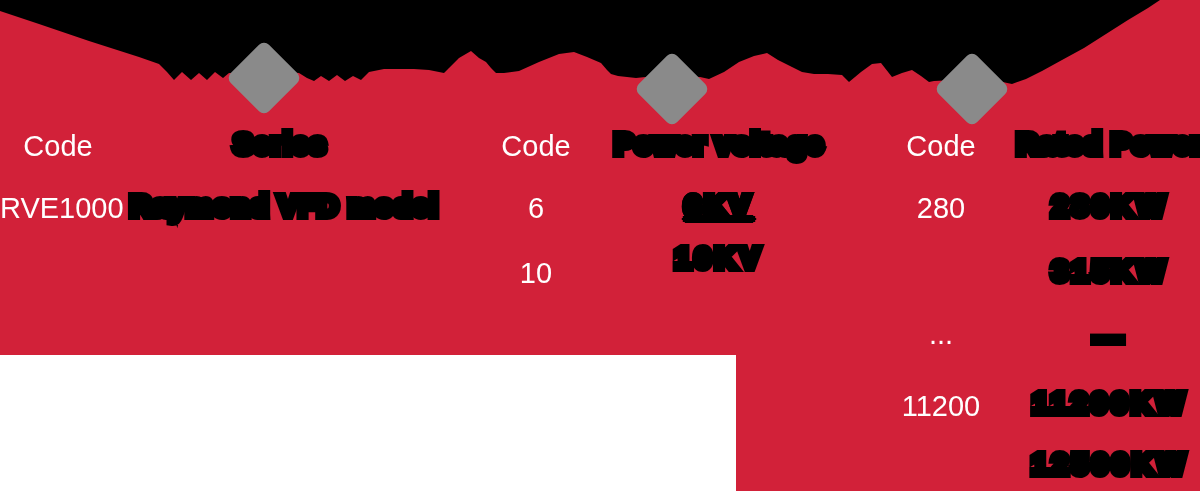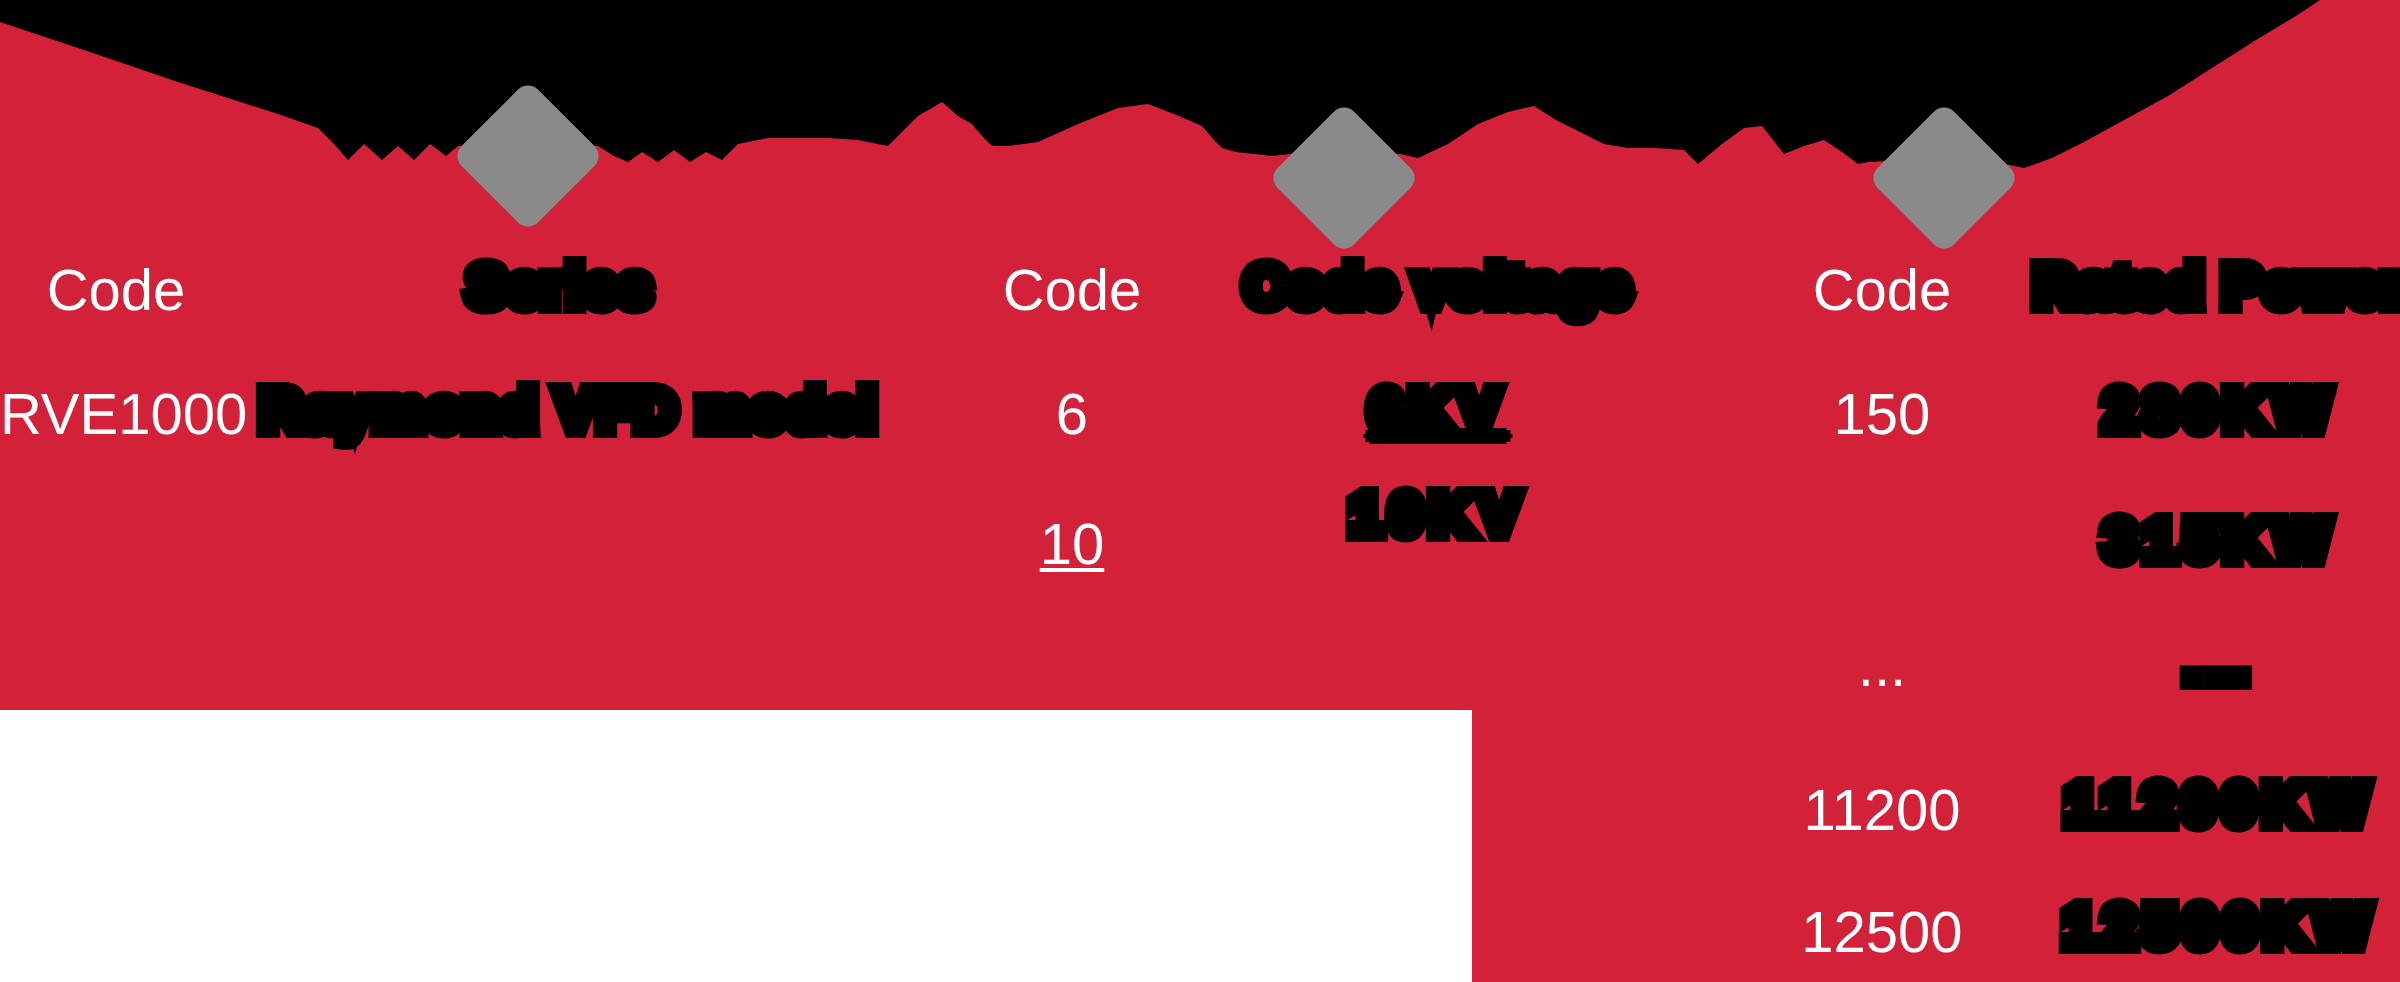--- a/index.html
+++ b/index.html
@@ -52,36 +52,35 @@
   <div class="diamond" style="left:945px; top:62px;"></div>
 
   <div class="white-cutout"></div>
 
   <div class="cell code-text" style="left:0px;   top:130px; width:116px;">Code</div>
   <div class="cell blob" style="left:130px; top:128px; width:300px;">Series</div>
   <div class="cell code-text" style="left:0px;   top:192px; width:116px;">RVE1000</div>
   <div class="cell blob" style="left:130px; top:190px; width:300px;">Raymond VFD model</div>
 
   <div class="cell code-text" style="left:478px; top:130px; width:116px;">Code</div>
-  <div class="cell blob" style="left:609px; top:128px; width:220px;">Code voltage</div>
+  <div class="cell blob" style="left:609px; top:128px; width:220px;">Power voltage</div>
   <div class="cell code-text" style="left:478px; top:192px; width:116px;">6</div>
   <div class="cell blob blob-wide" style="left:609px; top:190px; width:220px;text-decoration:underline;">6KV</div>
-  <div class="cell code-text" style="left:478px; top:257px; width:116px;text-decoration:underline;">10</div>
+  <div class="cell code-text" style="left:478px; top:257px; width:116px;">10</div>
   <div class="cell blob blob-wide" style="left:609px; top:242px; width:220px;">10KV</div>
 
   <div class="cell code-text" style="left:883px;  top:130px; width:116px;">Code</div>
   <div class="cell blob" style="left:1008px; top:128px; width:204px;">Rated Power</div>
 
-  <div class="cell code-text" style="left:883px;  top:192px; width:116px;">150</div>
+  <div class="cell code-text" style="left:883px;  top:192px; width:116px;">280</div>
   <div class="cell blob blob-wide" style="left:1008px; top:190px; width:204px;">280KW</div>
 
   <div class="cell blob blob-wide" style="left:1008px; top:255px; width:204px;">315KW</div>
 
   <div class="cell code-text" style="left:883px;  top:318px; width:116px;">...</div>
   <div class="cell blob blob-wide" style="left:1008px; top:316px; width:204px;">...</div>
 
   <div class="cell code-text" style="left:883px;  top:390px; width:116px;">11200</div>
   <div class="cell blob blob-wide" style="left:1008px; top:387px; width:204px;">11200KW</div>
 
-  <div class="cell code-text" style="left:883px;  top:451px; width:116px;">12500</div>
   <div class="cell blob blob-wide" style="left:1008px; top:448px; width:204px;">12500KW</div>
 
 </div>
 
 </body></html>

